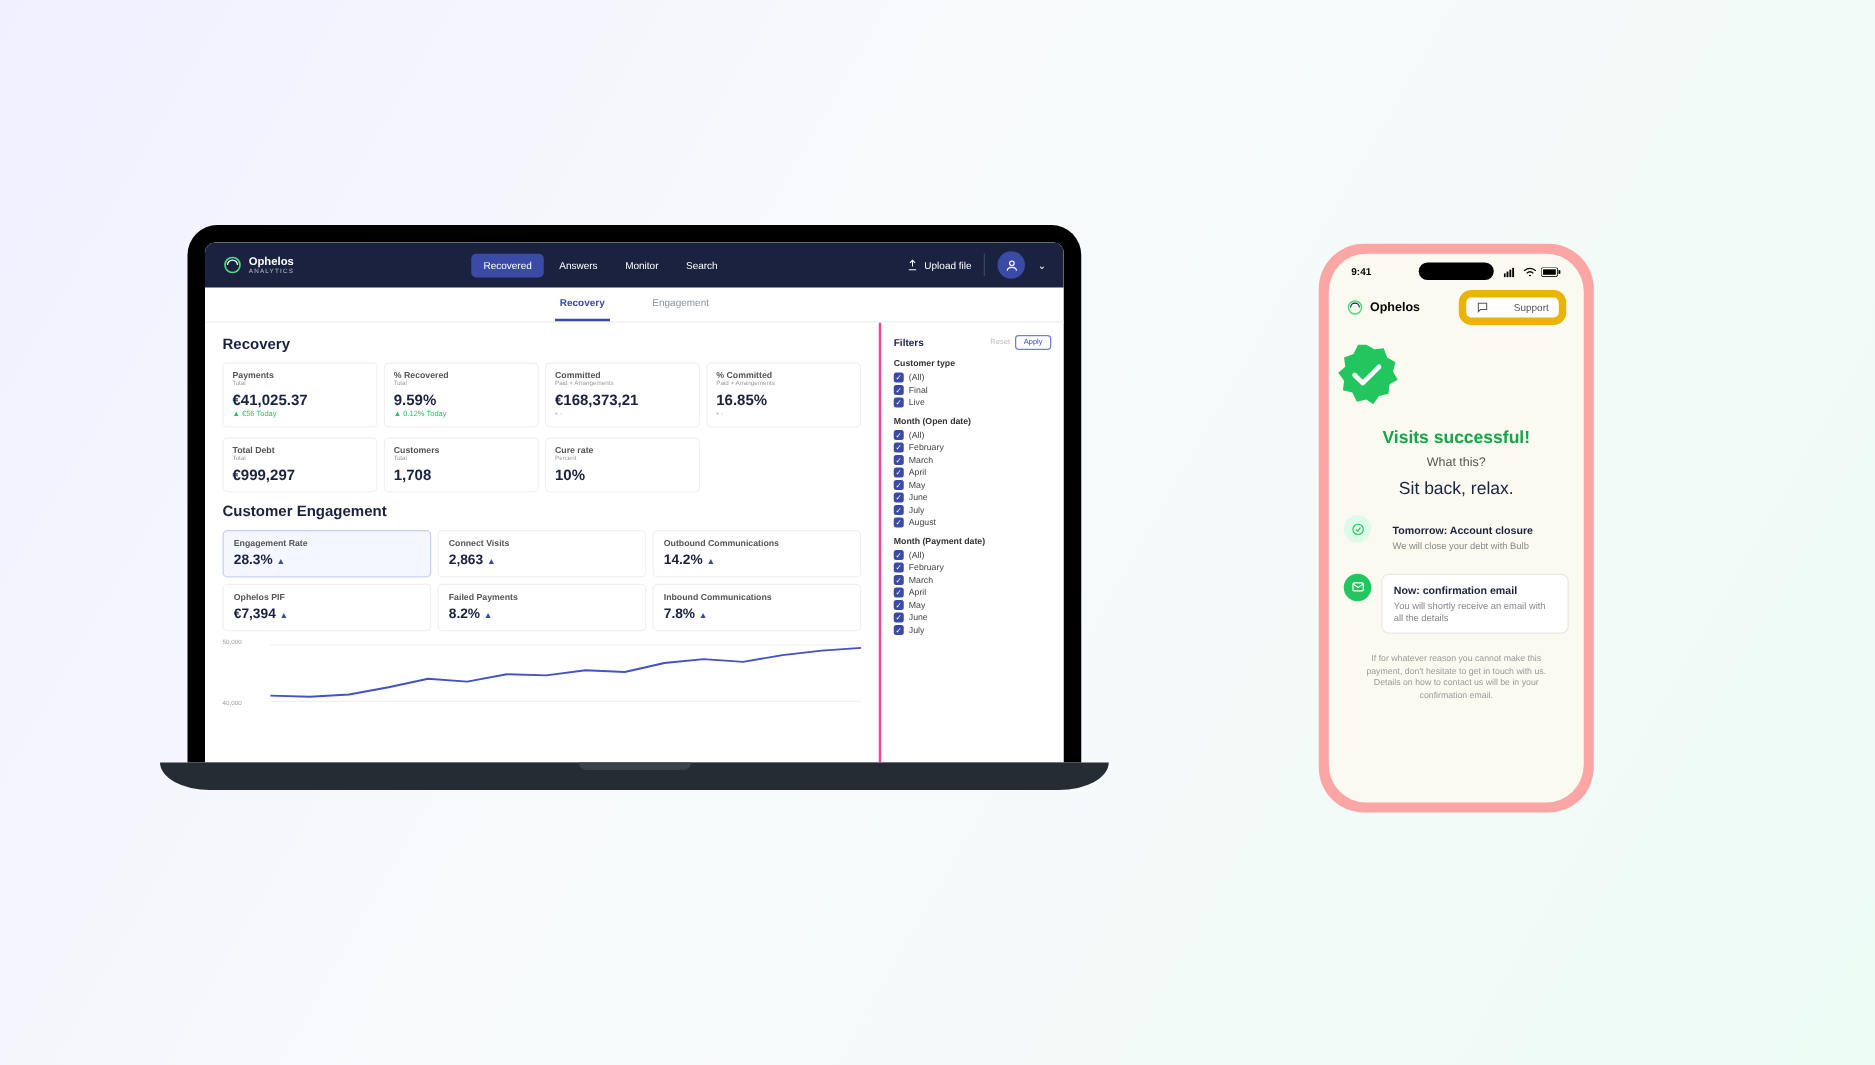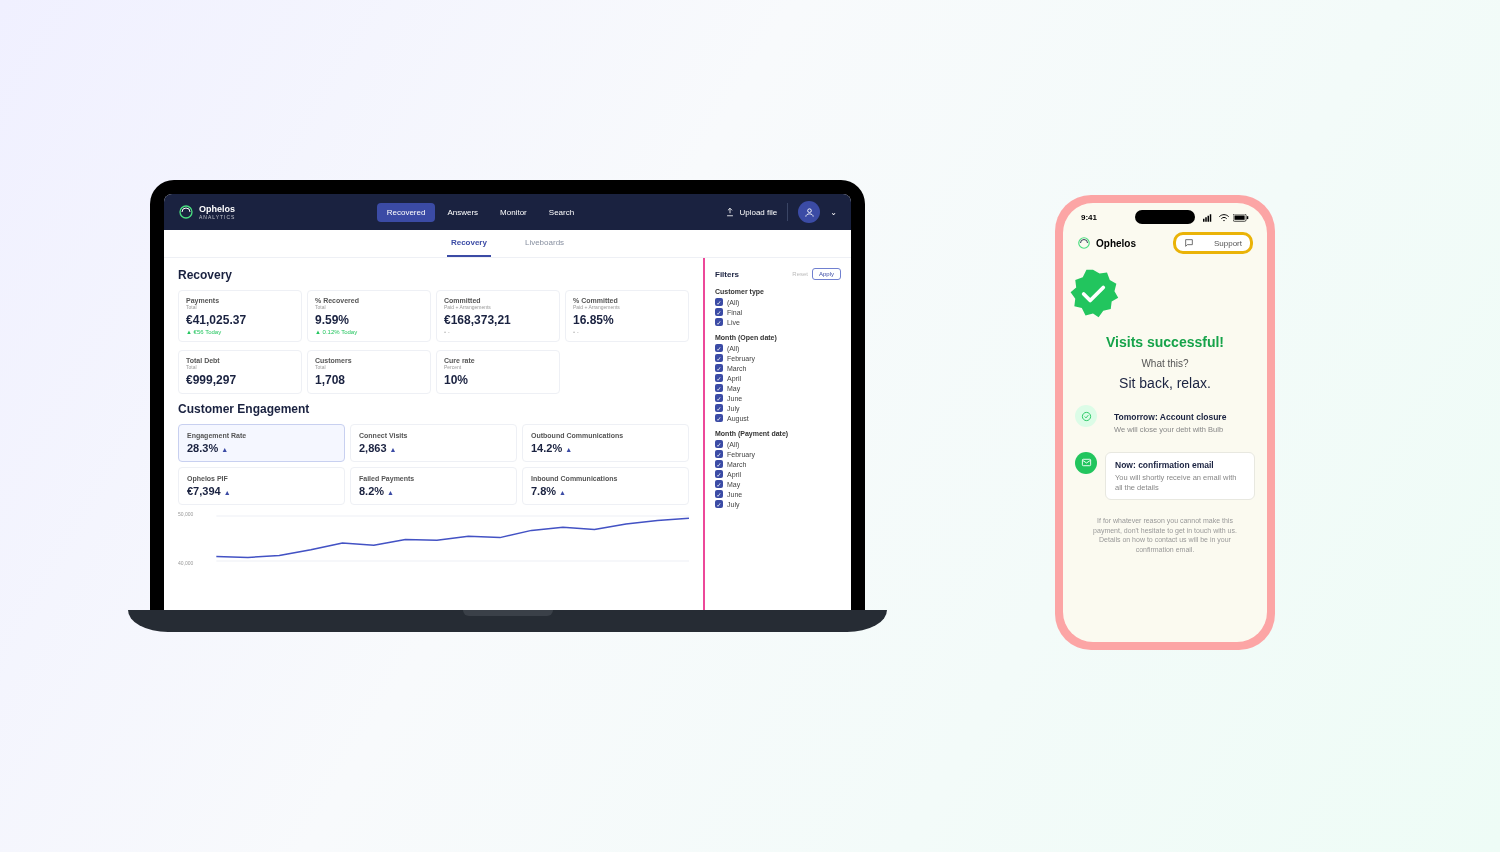--- a/index.html
+++ b/index.html
@@ -121,21 +121,21 @@
 }
 .phone-status .right { display: flex; gap: 3px; align-items: center; }
 
 .phone-header {
   display: flex; justify-content: space-between; align-items: center;
   padding: 10px 14px 6px;
 }
 .phone-logo { display: flex; align-items: center; gap: 5px; font-size: 10px; font-weight: 600; }
 .support-btn {
   display: flex; align-items: center; gap: 20px; font-size: 8px;
-  border: 3px solid #eab308; border-radius: 10px; padding: 3px 8px;
+  border: 6px solid #eab308; border-radius: 10px; padding: 3px 8px;
   color: #555; cursor: pointer; background: #fff;
 }
 
 .success-badge {
   width: 60px; height: 56px; margin: 6px auto 8px;
 }
 .success-title { text-align: center; color: #16a34a; font-weight: 600; font-size: 14px; }
 .what-next { text-align: center; font-size: 10px; color: #555; margin-top: 8px; }
 .sit-back { text-align: center; font-size: 14px; color: #1a2240; margin-top: 6px; font-weight: 500; }
 
@@ -197,21 +197,21 @@
                 <circle cx="12" cy="8" r="4" fill="none" stroke="#fff" stroke-width="2"></circle>
                 <path d="M4 21c0-4 4-6 8-6s8 2 8 6" fill="none" stroke="#fff" stroke-width="2"></path>
               </svg>
           </div>
           <span class="chev-down">⌄</span>
         </div>
       </div>
 
       <div class="subnav">
         <div class="subnav-item active">Recovery</div>
-        <div class="subnav-item">Liveboards</div>
+        <div class="subnav-item">Engagement</div>
       </div>
 
       <div class="dash-body">
         <div class="dash-main">
           <div class="sec-title">Recovery</div>
           <div class="kpi-grid" id="kpi-top">
               <div class="kpi">
                 <div class="kpi-label">Payments</div>
   <div class="kpi-sub">Total</div>
   <div class="kpi-val">€41,025.37</div>

